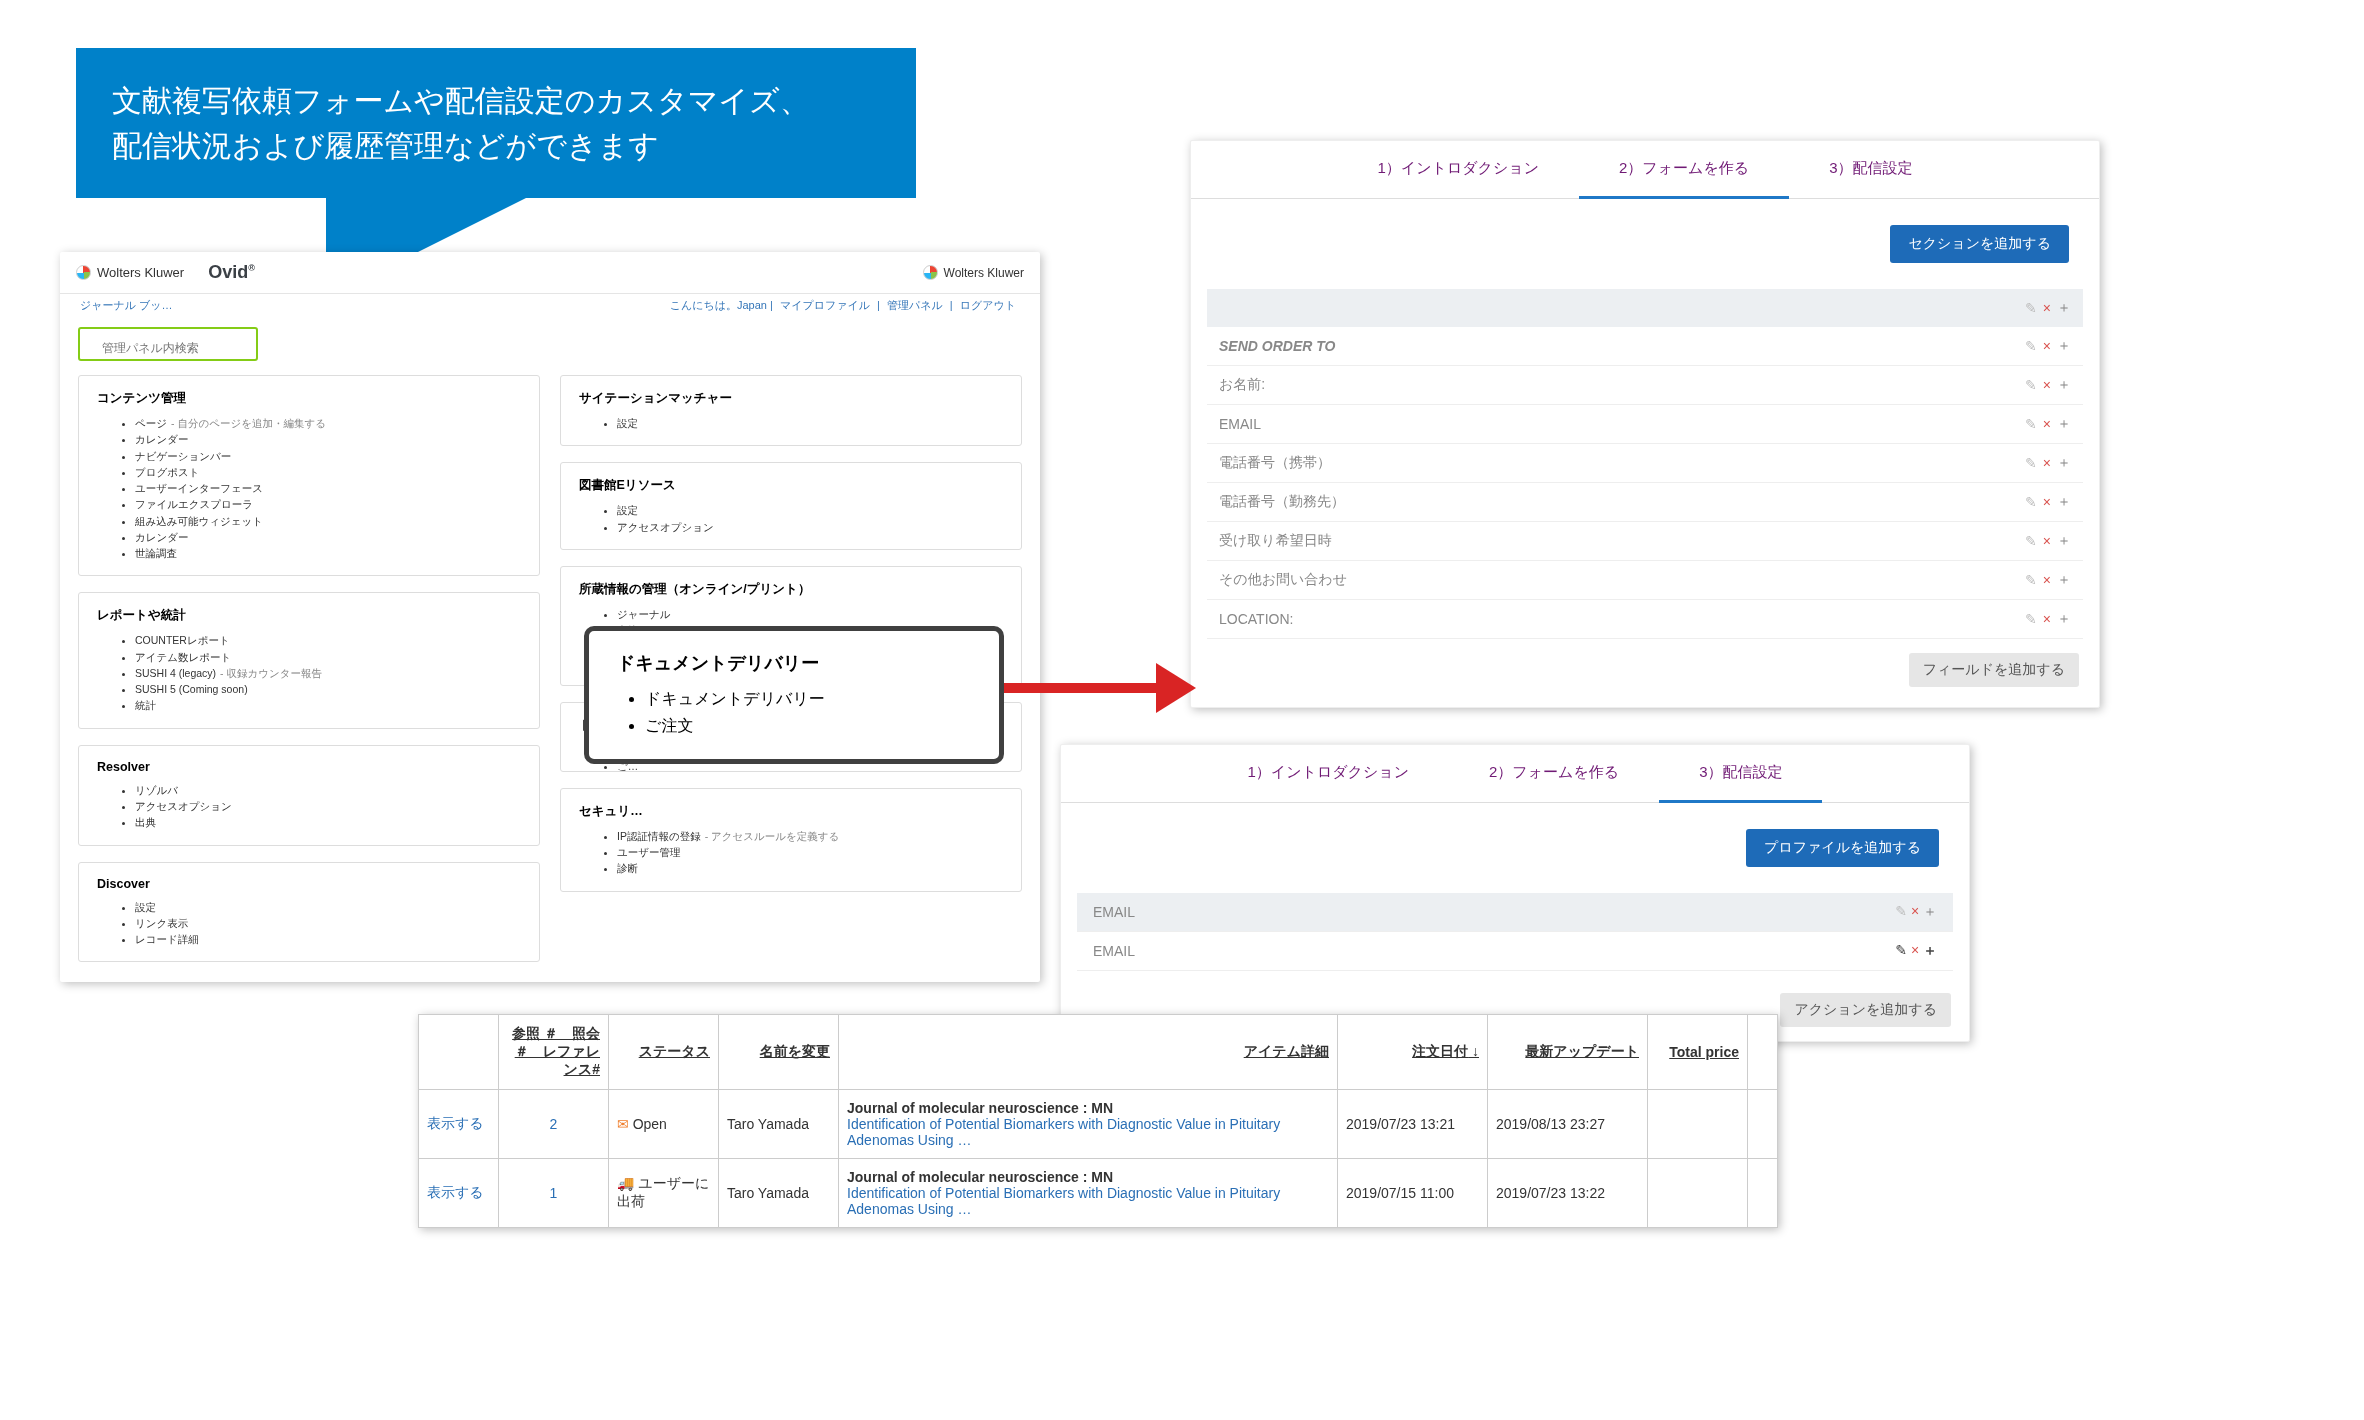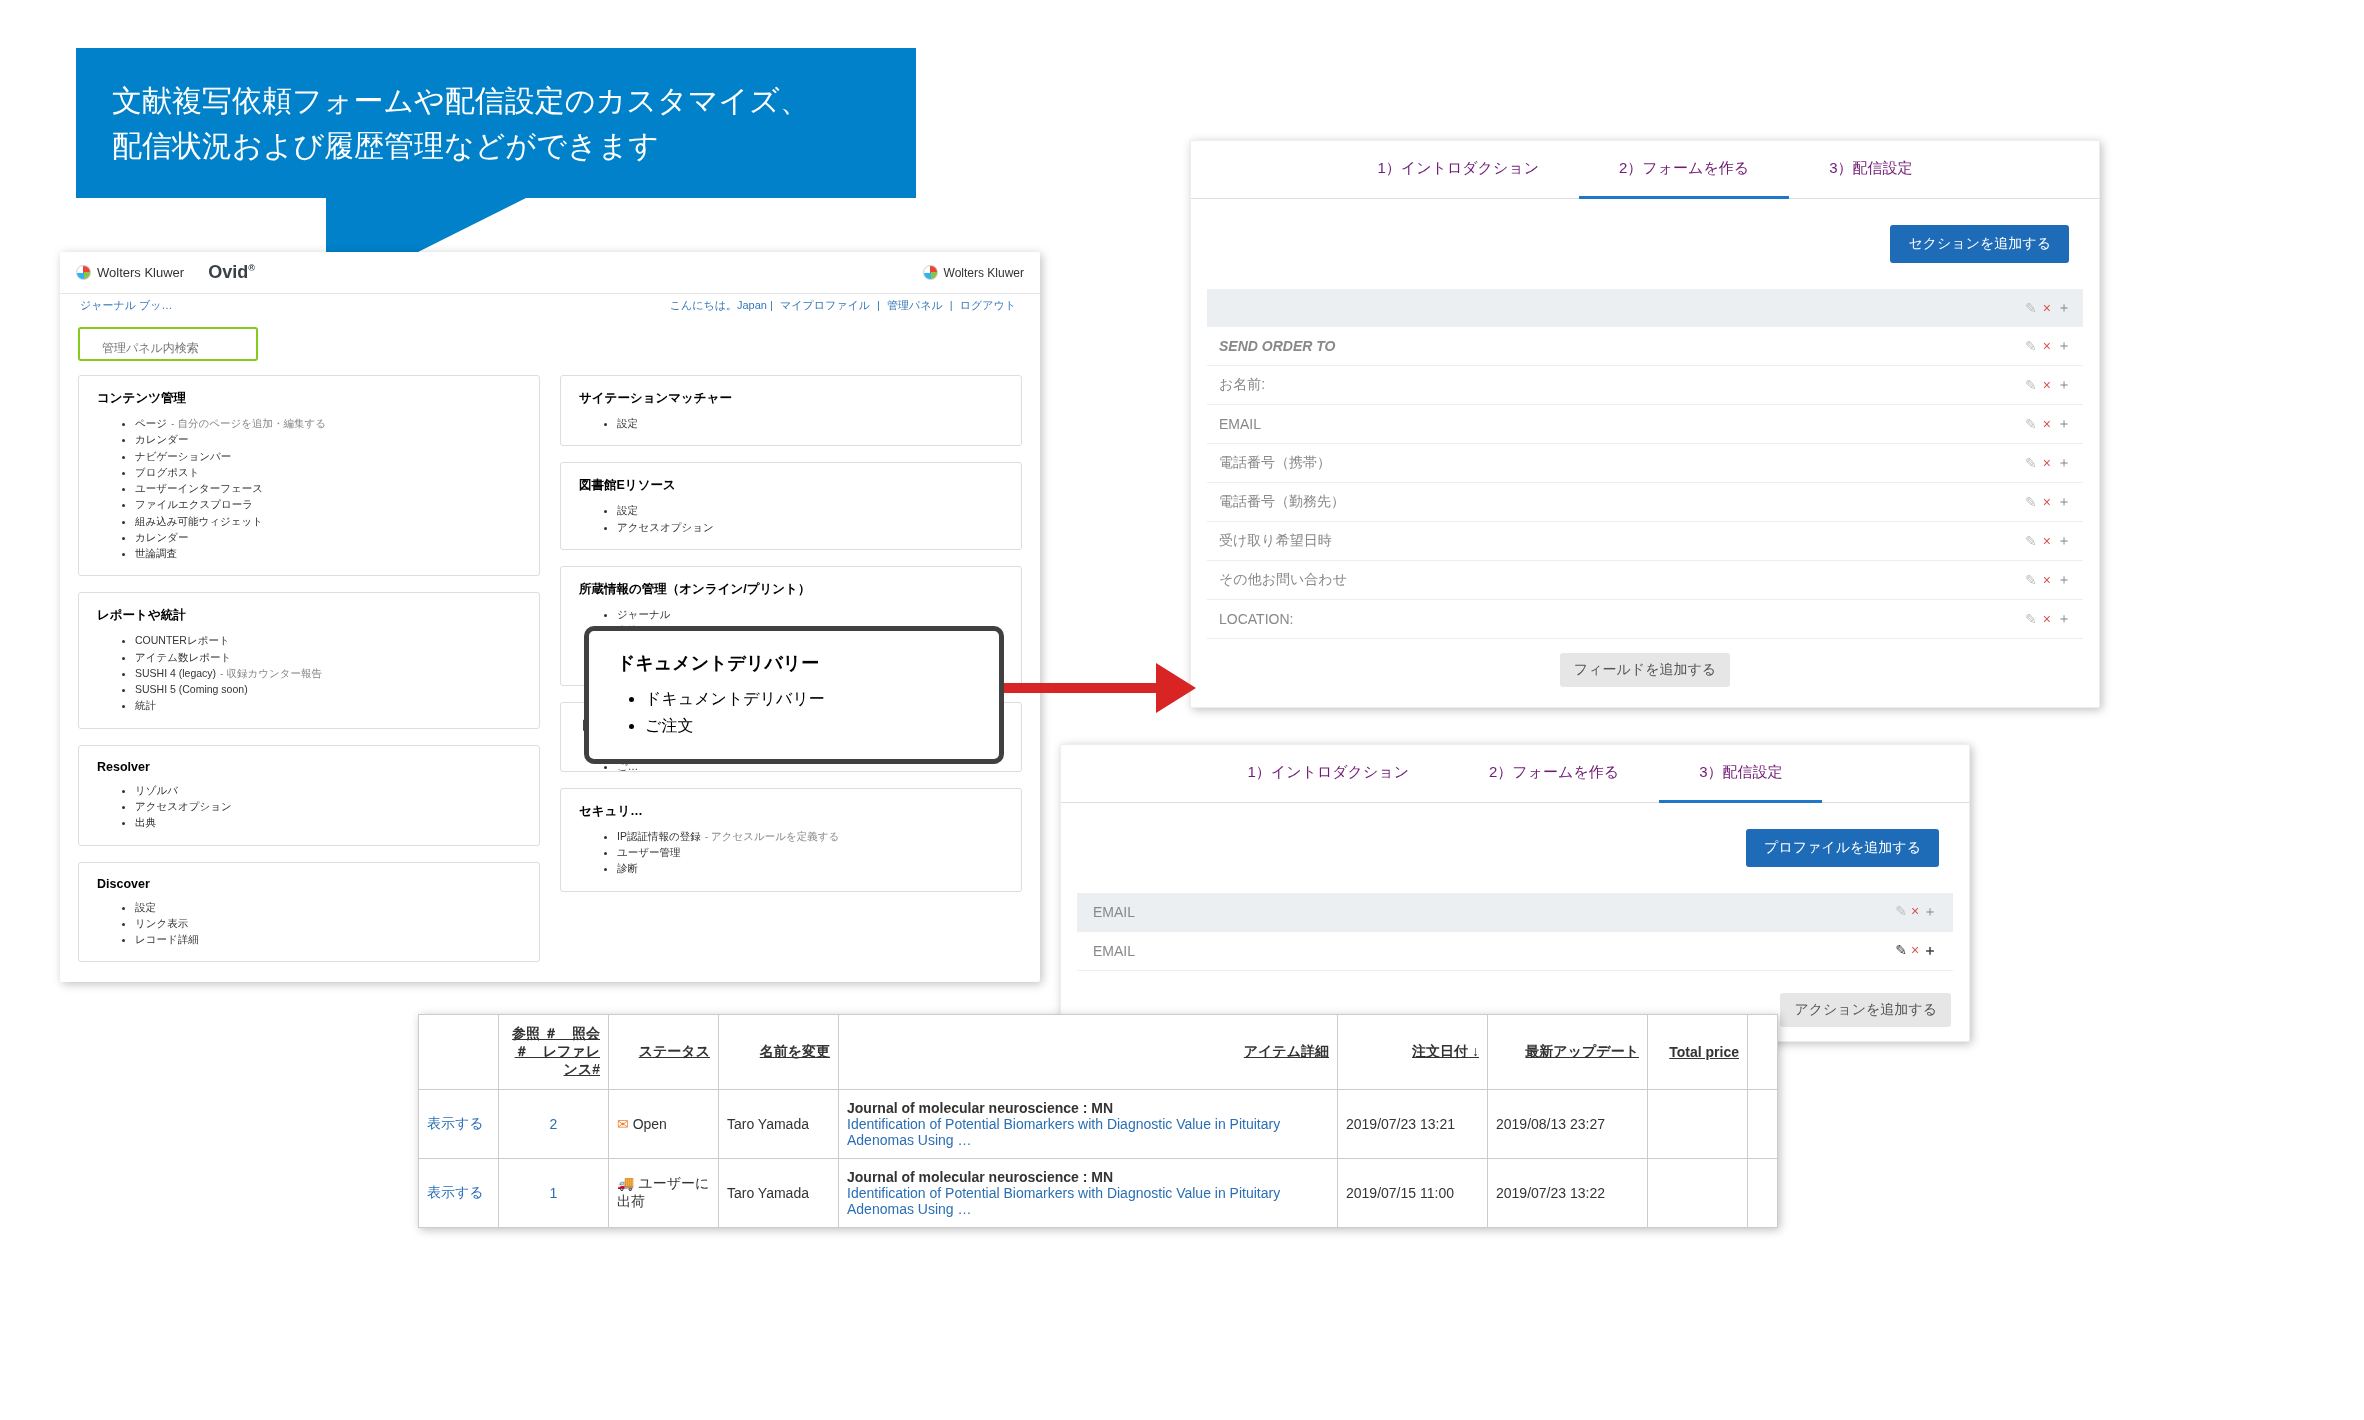--- a/index.html
+++ b/index.html
@@ -287,21 +287,21 @@
         </span>
     </div>
     <div class="field">
       <span>LOCATION:</span>
       <span class="icons">
           <span class="pencil"></span>
           <span class="x times"></span>
           <span class="plus"></span>
         </span>
     </div>
-    <div style="display:flex;justify-content:center;padding:14px 4px 0;">
+    <div style="display:flex;justify-content:flex-end;padding:14px 4px 0;">
       <button class="btn-gray">フィールドを追加する</button>
     </div>
   </div>
 </div>
 
 <div class="panel form-panel p2">
   <div class="tabs">
     <div class="tab">1）イントロダクション</div>
     <div class="tab">2）フォームを作る</div>
     <div class="tab active">3）配信設定</div>

